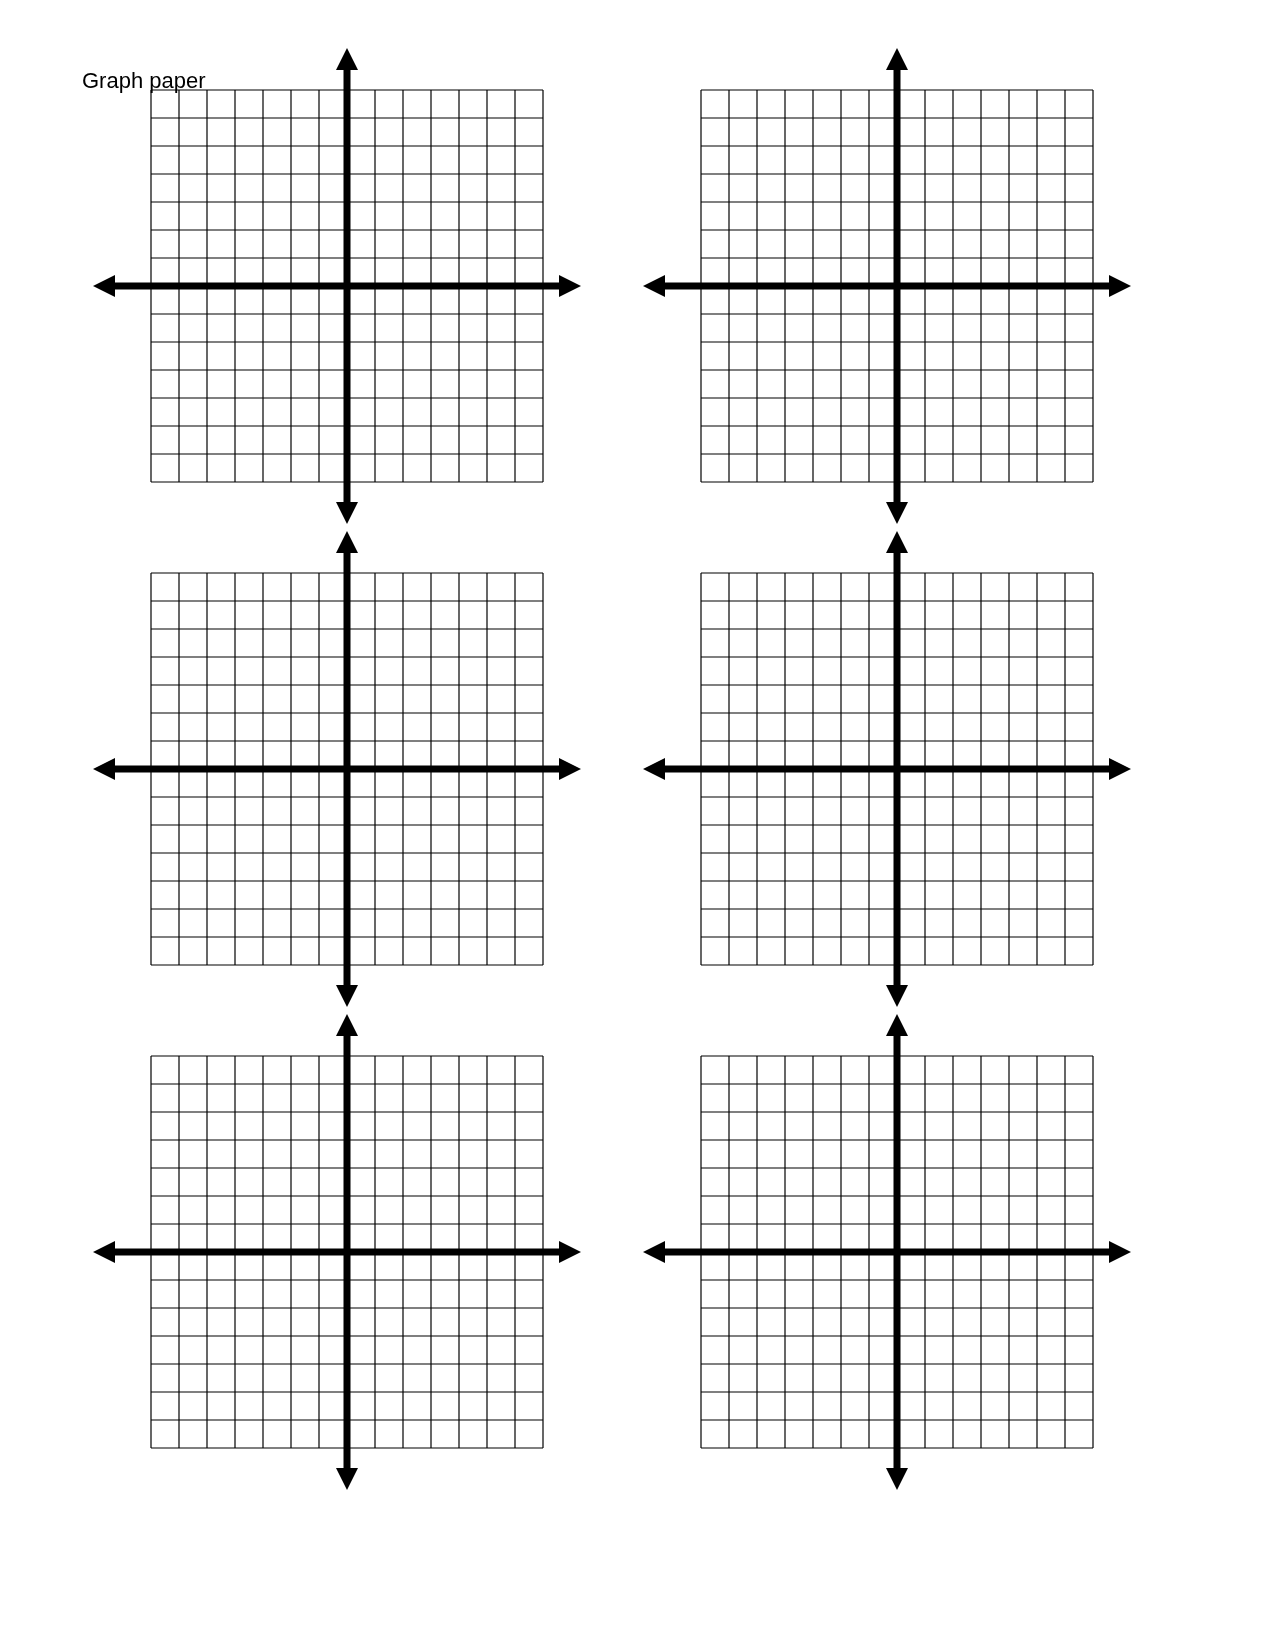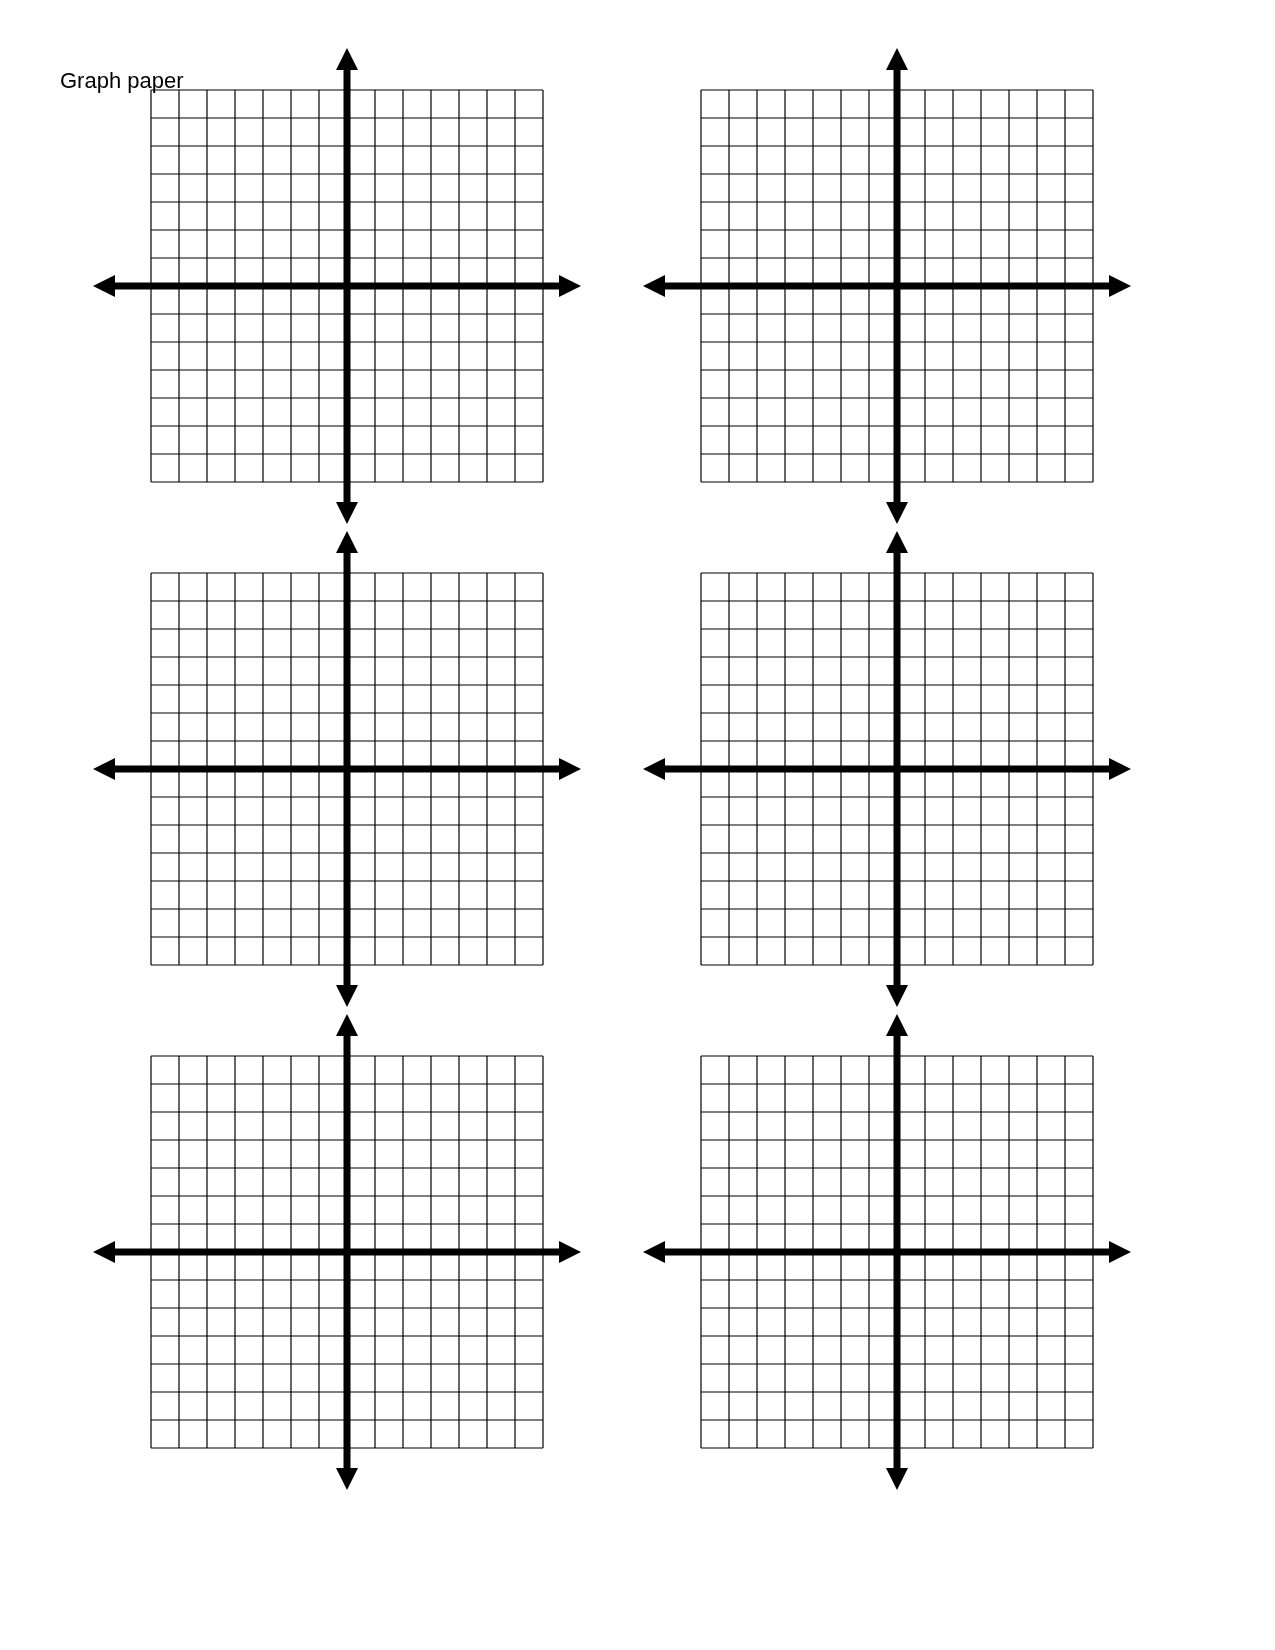--- a/index.html
+++ b/index.html
@@ -15,21 +15,21 @@
     overflow: hidden;
   }
   #page {
     position: relative;
     width: 1275px;
     height: 1650px;
     background: #ffffff;
   }
   #title {
     position: absolute;
-    left: 60px;
+    left: 82px;
     top: 70px;
     font-size: 22px;
     color: #000000;
     line-height: 1;
     white-space: nowrap;
   }
   .grid-cell {
     position: absolute;
   }
   .grid-svg {

